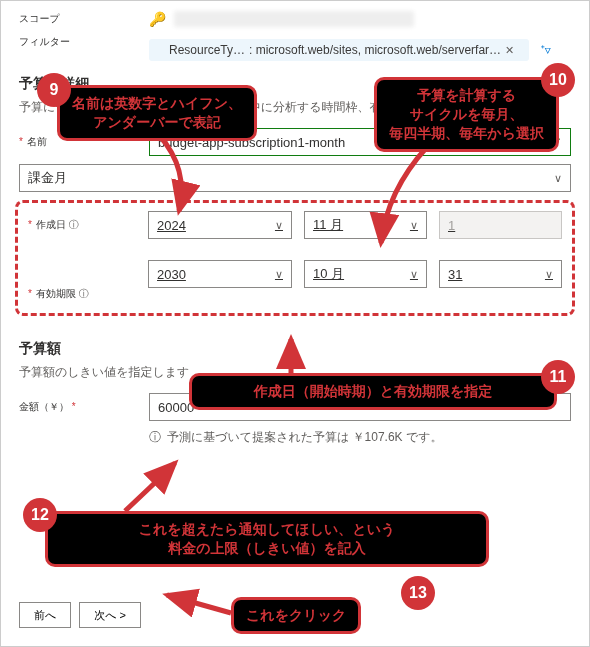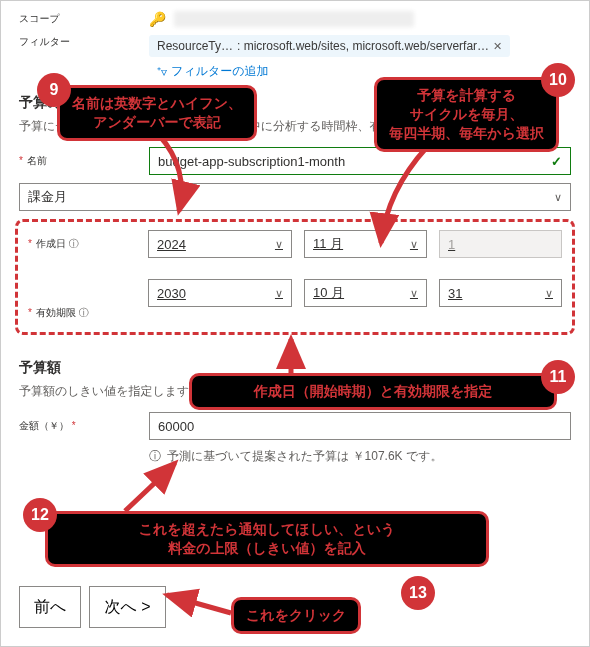--- a/index.html
+++ b/index.html
@@ -15,21 +15,21 @@
     border: 1px solid #ccc;
     overflow: hidden;
   }
   .row { display: flex; align-items: center; margin-bottom: 8px; }
   .label-col { width: 130px; flex-shrink: 0; font-size: 10px; }
   .field-col { flex: 1; position: relative; }
   .req { color: #d13438; margin-right: 4px; }
   .filter-pill {
     background: #edf6fc;
     border-radius: 3px;
-    padding: 4px 8px;
+    padding: 4px 20px;
     font-size: 12px;
     color: #3b3a39;
     display: inline-flex;
     align-items: center;
     gap: 4px;
     max-width: 380px;
     white-space: nowrap;
     overflow: hidden;
   }
   .add-filter {
@@ -70,23 +70,23 @@
   }
   .dashed-group {
     border: 3px dashed #d13438;
     border-radius: 8px;
     padding: 8px 10px 4px 10px;
     margin: 6px -4px 6px -4px;
   }
   .btn {
     border: 1px solid #8a8886;
     background: #fff;
-    height: 42px;
+    height: 26px;
     padding: 0 14px;
-    font-size: 16px;
+    font-size: 11px;
     cursor: pointer;
     display: inline-flex;
     align-items: center;
   }
   .btn-row { display: flex; gap: 8px; margin-top: 18px; }
   .info-line { display: flex; align-items: center; gap: 6px; font-size: 12px; color: #605e5c; margin-top: 6px; margin-left: 130px; }
 
   
   .callout {
     position: absolute;
@@ -146,21 +146,20 @@
 <div class="row" style="align-items:flex-start;">
   <div class="label-col">フィルター</div>
   <div class="field-col">
     <div class="filter-pill">
       <span>ResourceTy…</span>
       <span>: microsoft.web/sites, microsoft.web/serverfar…</span>
       <span class="chev">✕</span>
     </div>
     <div class="add-filter">
       <span>⁺▿</span>
-      <span>フィルターの追加</span>
     </div>
   </div>
 </div>
 
 <div class="section-title">予算の詳細</div>
 <div class="help-text">予算に一意の名前を付けます。各評価期間中に分析する時間枠、有効期限、金額を選択します。</div>
 
 <div class="row">
   <div class="label-col"><span class="req">*</span><span>名前</span></div>
   <div class="field-col">

